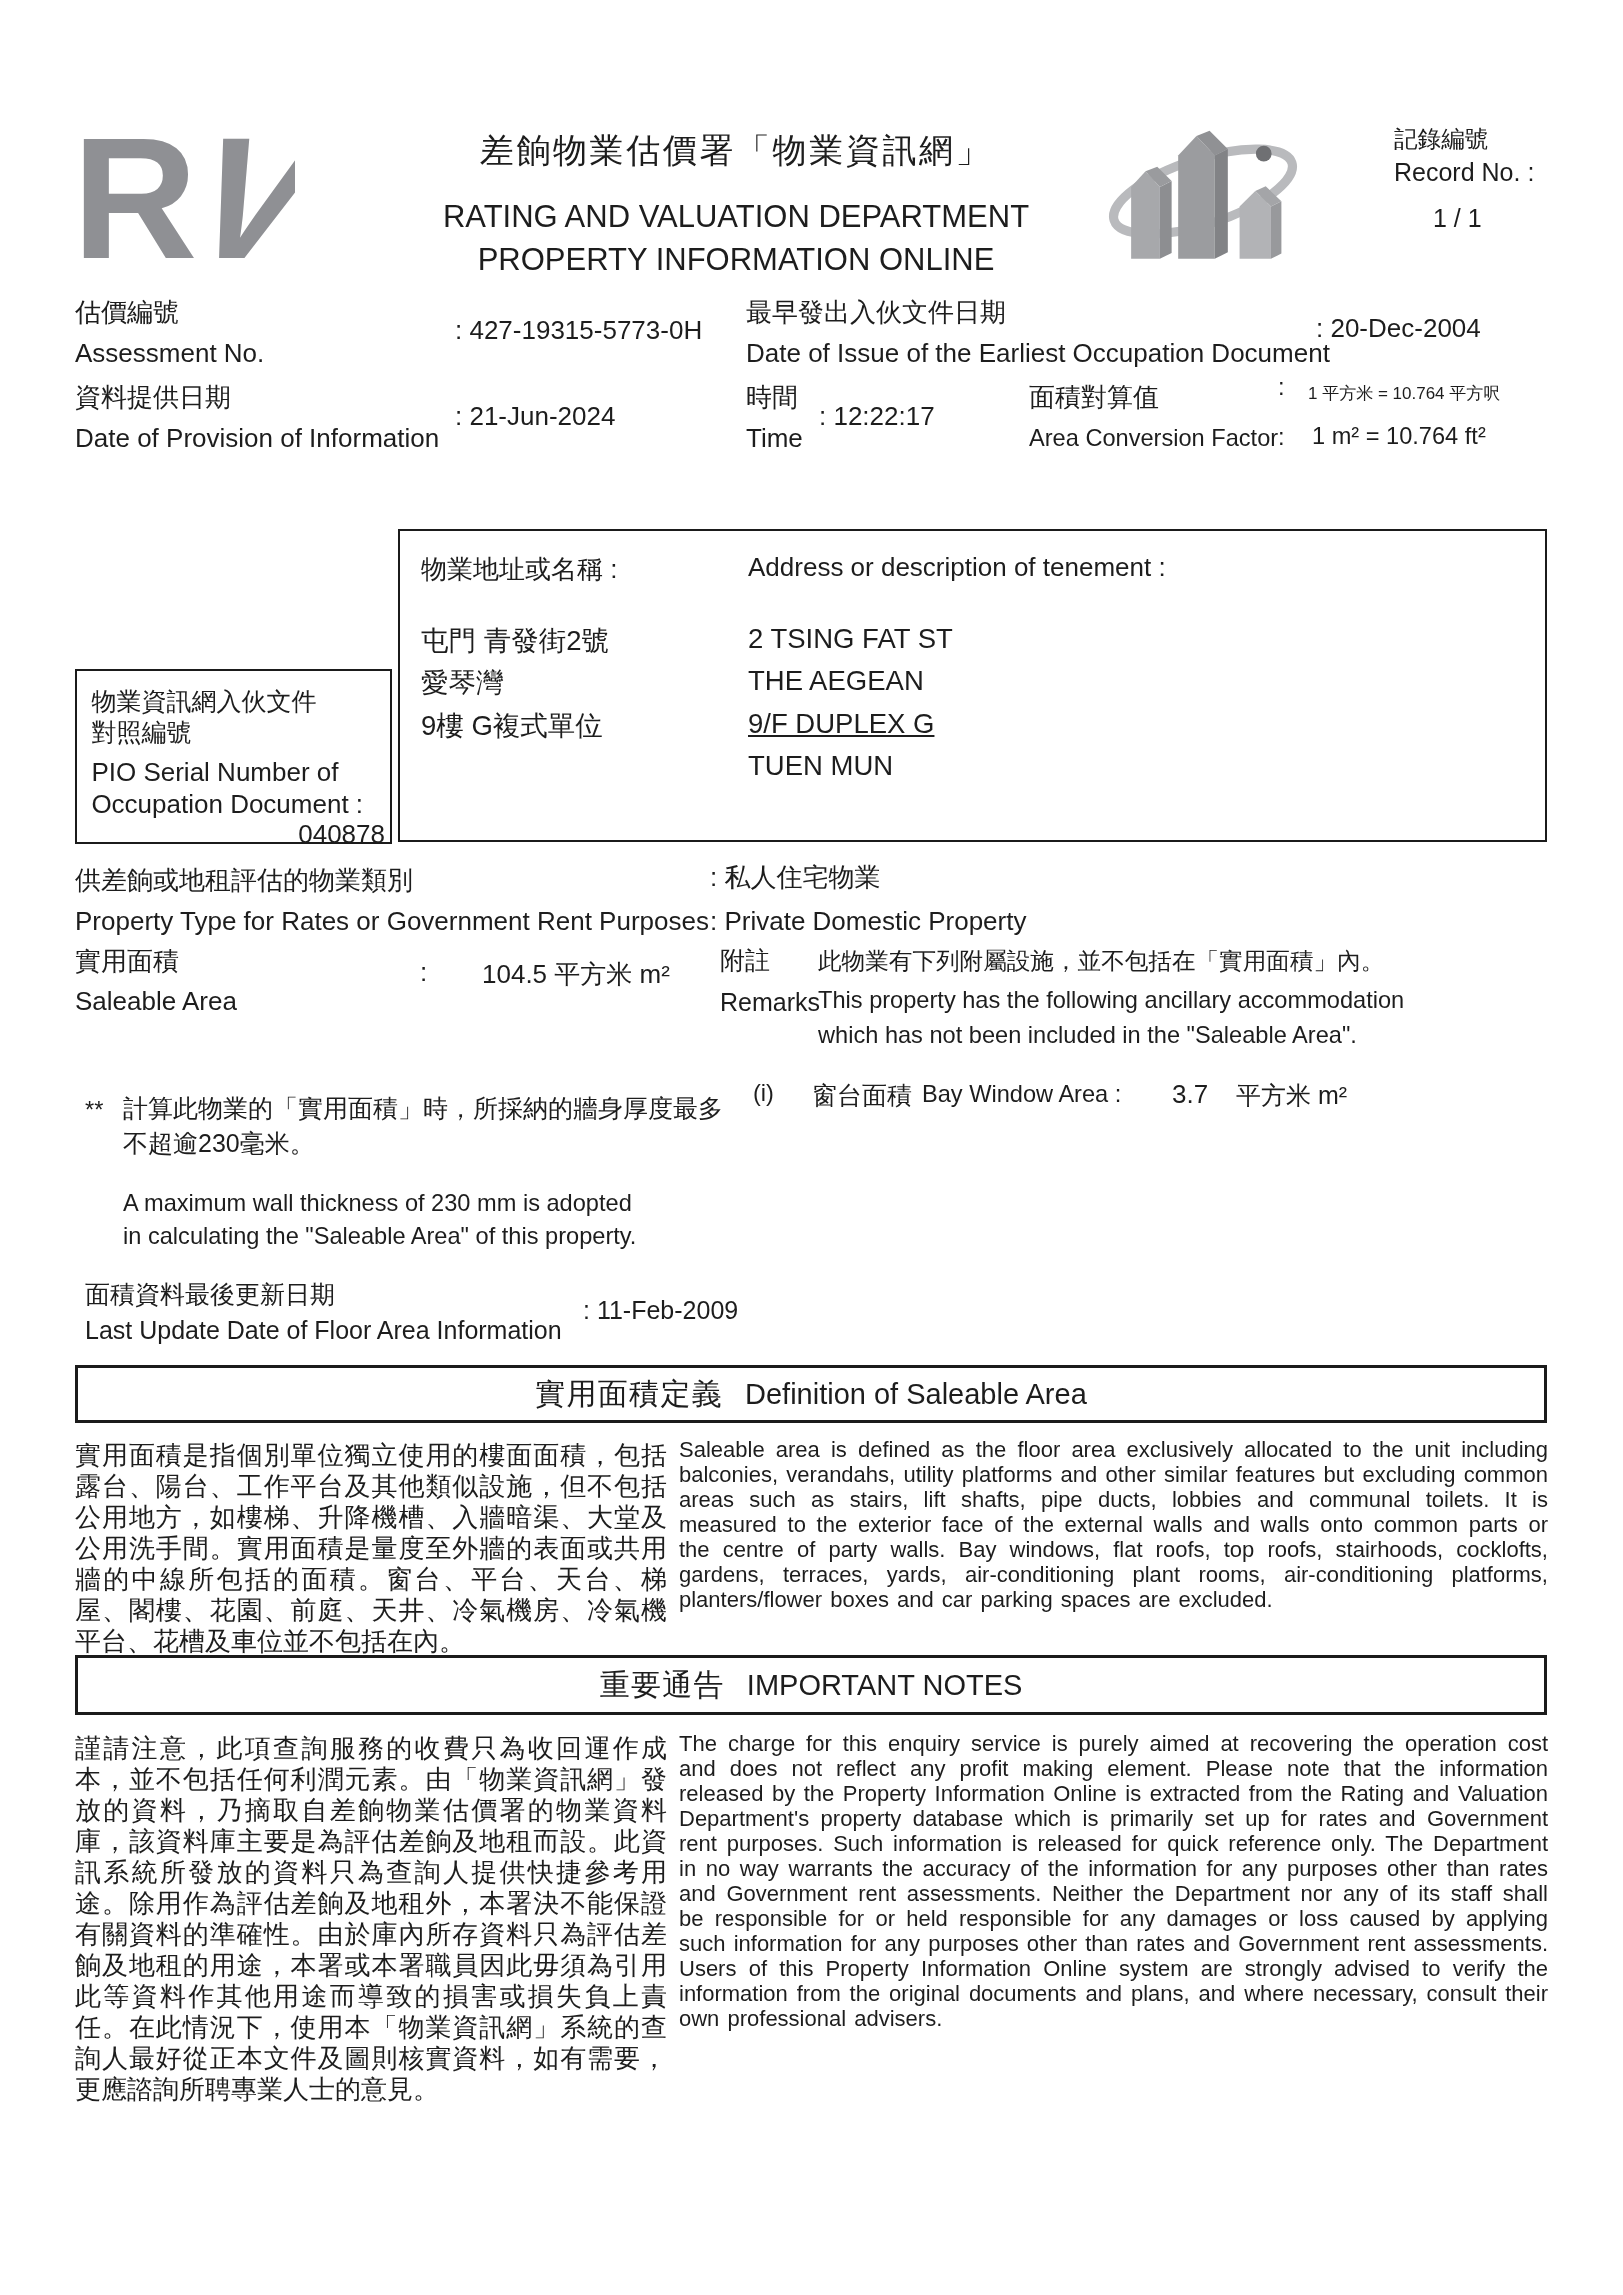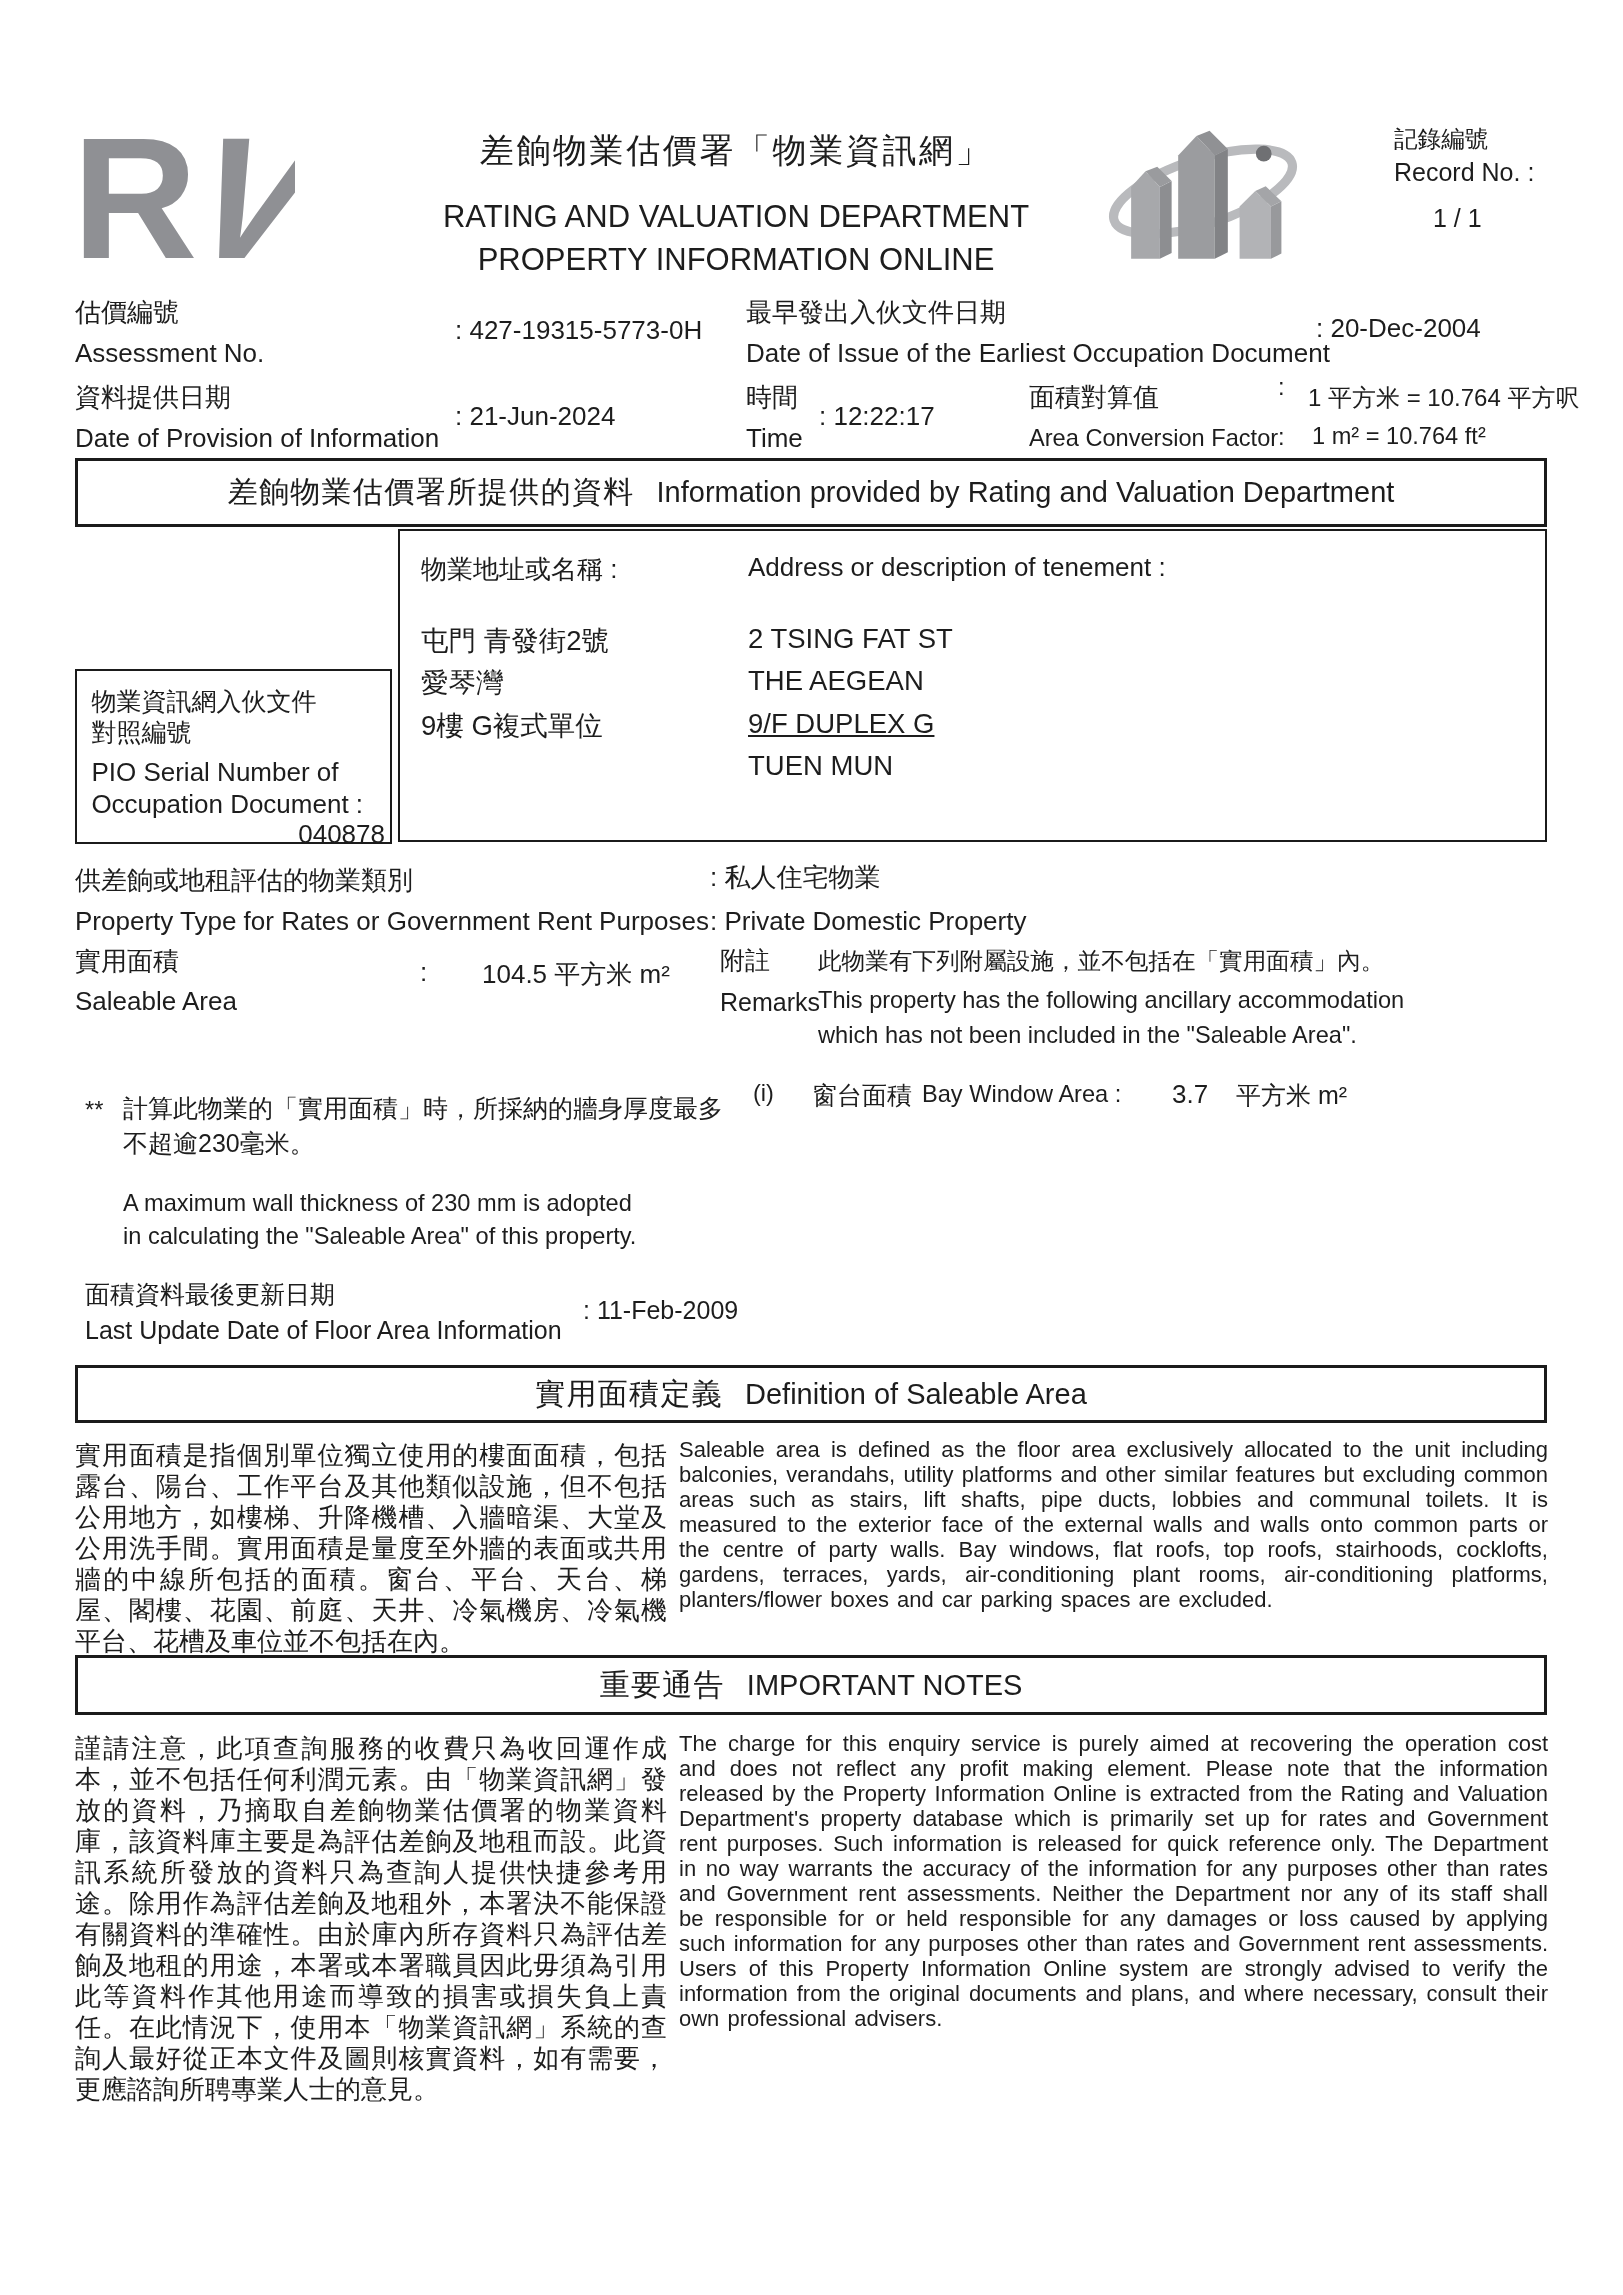--- a/index.html
+++ b/index.html
@@ -13,21 +13,21 @@
   }
   .abs{position:absolute;white-space:nowrap;}
   .para{white-space:normal;text-align:justify;}
   .banner{
     position:absolute;
     border:3.3px solid #1b1b1b;
     display:flex;align-items:center;justify-content:center;
     background:#fff;
   }
   .box{position:absolute;border:2.6px solid #1b1b1b;background:#fff;}
-  .f32{font-size:24px;} .f36{font-size:23.6px;}
+  .f32{font-size:17px;} .f36{font-size:23.6px;}
   .f38{font-size:25px;} .f40{font-size:26px;} .f42{font-size:27.5px;} .f48{font-size:31px;}
   .f52{font-size:34px;}
   .banner .zh{font-size:30px;margin-right:22px;letter-spacing:1.3px;}
   .banner .en{font-size:29px;}
 </style>
 </head>
 <body>
 
 <div id="page">
 
@@ -84,24 +84,20 @@
   <div class="abs f40" style="left:746px;top:423px;">Time</div>
   <div class="abs f40" style="left:819px;top:401px;">: 12:22:17</div>
 
   <div class="abs f40" style="left:1029px;top:380px;">面積對算值</div>
   <div class="abs f36" style="left:1029px;top:425px;">Area Conversion Factor</div>
   <div class="abs f36" style="left:1278px;top:374px;">:</div>
   <div class="abs f36" style="left:1278px;top:424px;">:</div>
   <div class="abs f32" style="left:1308px;top:382px;">1 平方米 = 10.764 平方呎</div>
   <div class="abs f36" style="left:1312px;top:423px;">1 m² = 10.764 ft²</div>
 
-  <div class="banner" style="left:75px;top:458px;width:1466px;height:63px;">
-    <span class="zh">差餉物業估價署所提供的資料</span>
-    <span class="en">Information provided by Rating and Valuation Department</span>
-  </div>
 
 
   <div class="box" style="left:75px;top:669px;width:313px;height:171px;">
     <div class="abs f38" style="left:14.4px;top:14.4px;">物業資訊網入伙文件</div>
     <div class="abs f38" style="left:14.4px;top:45px;">對照編號</div>
     <div class="abs f40" style="left:14.4px;top:86px;">PIO Serial Number of</div>
     <div class="abs f40" style="left:14.4px;top:118px;">Occupation Document :</div>
     <div class="abs f40" style="left:0px;top:148px;width:308px;text-align:right;">040878</div>
   </div>
 

